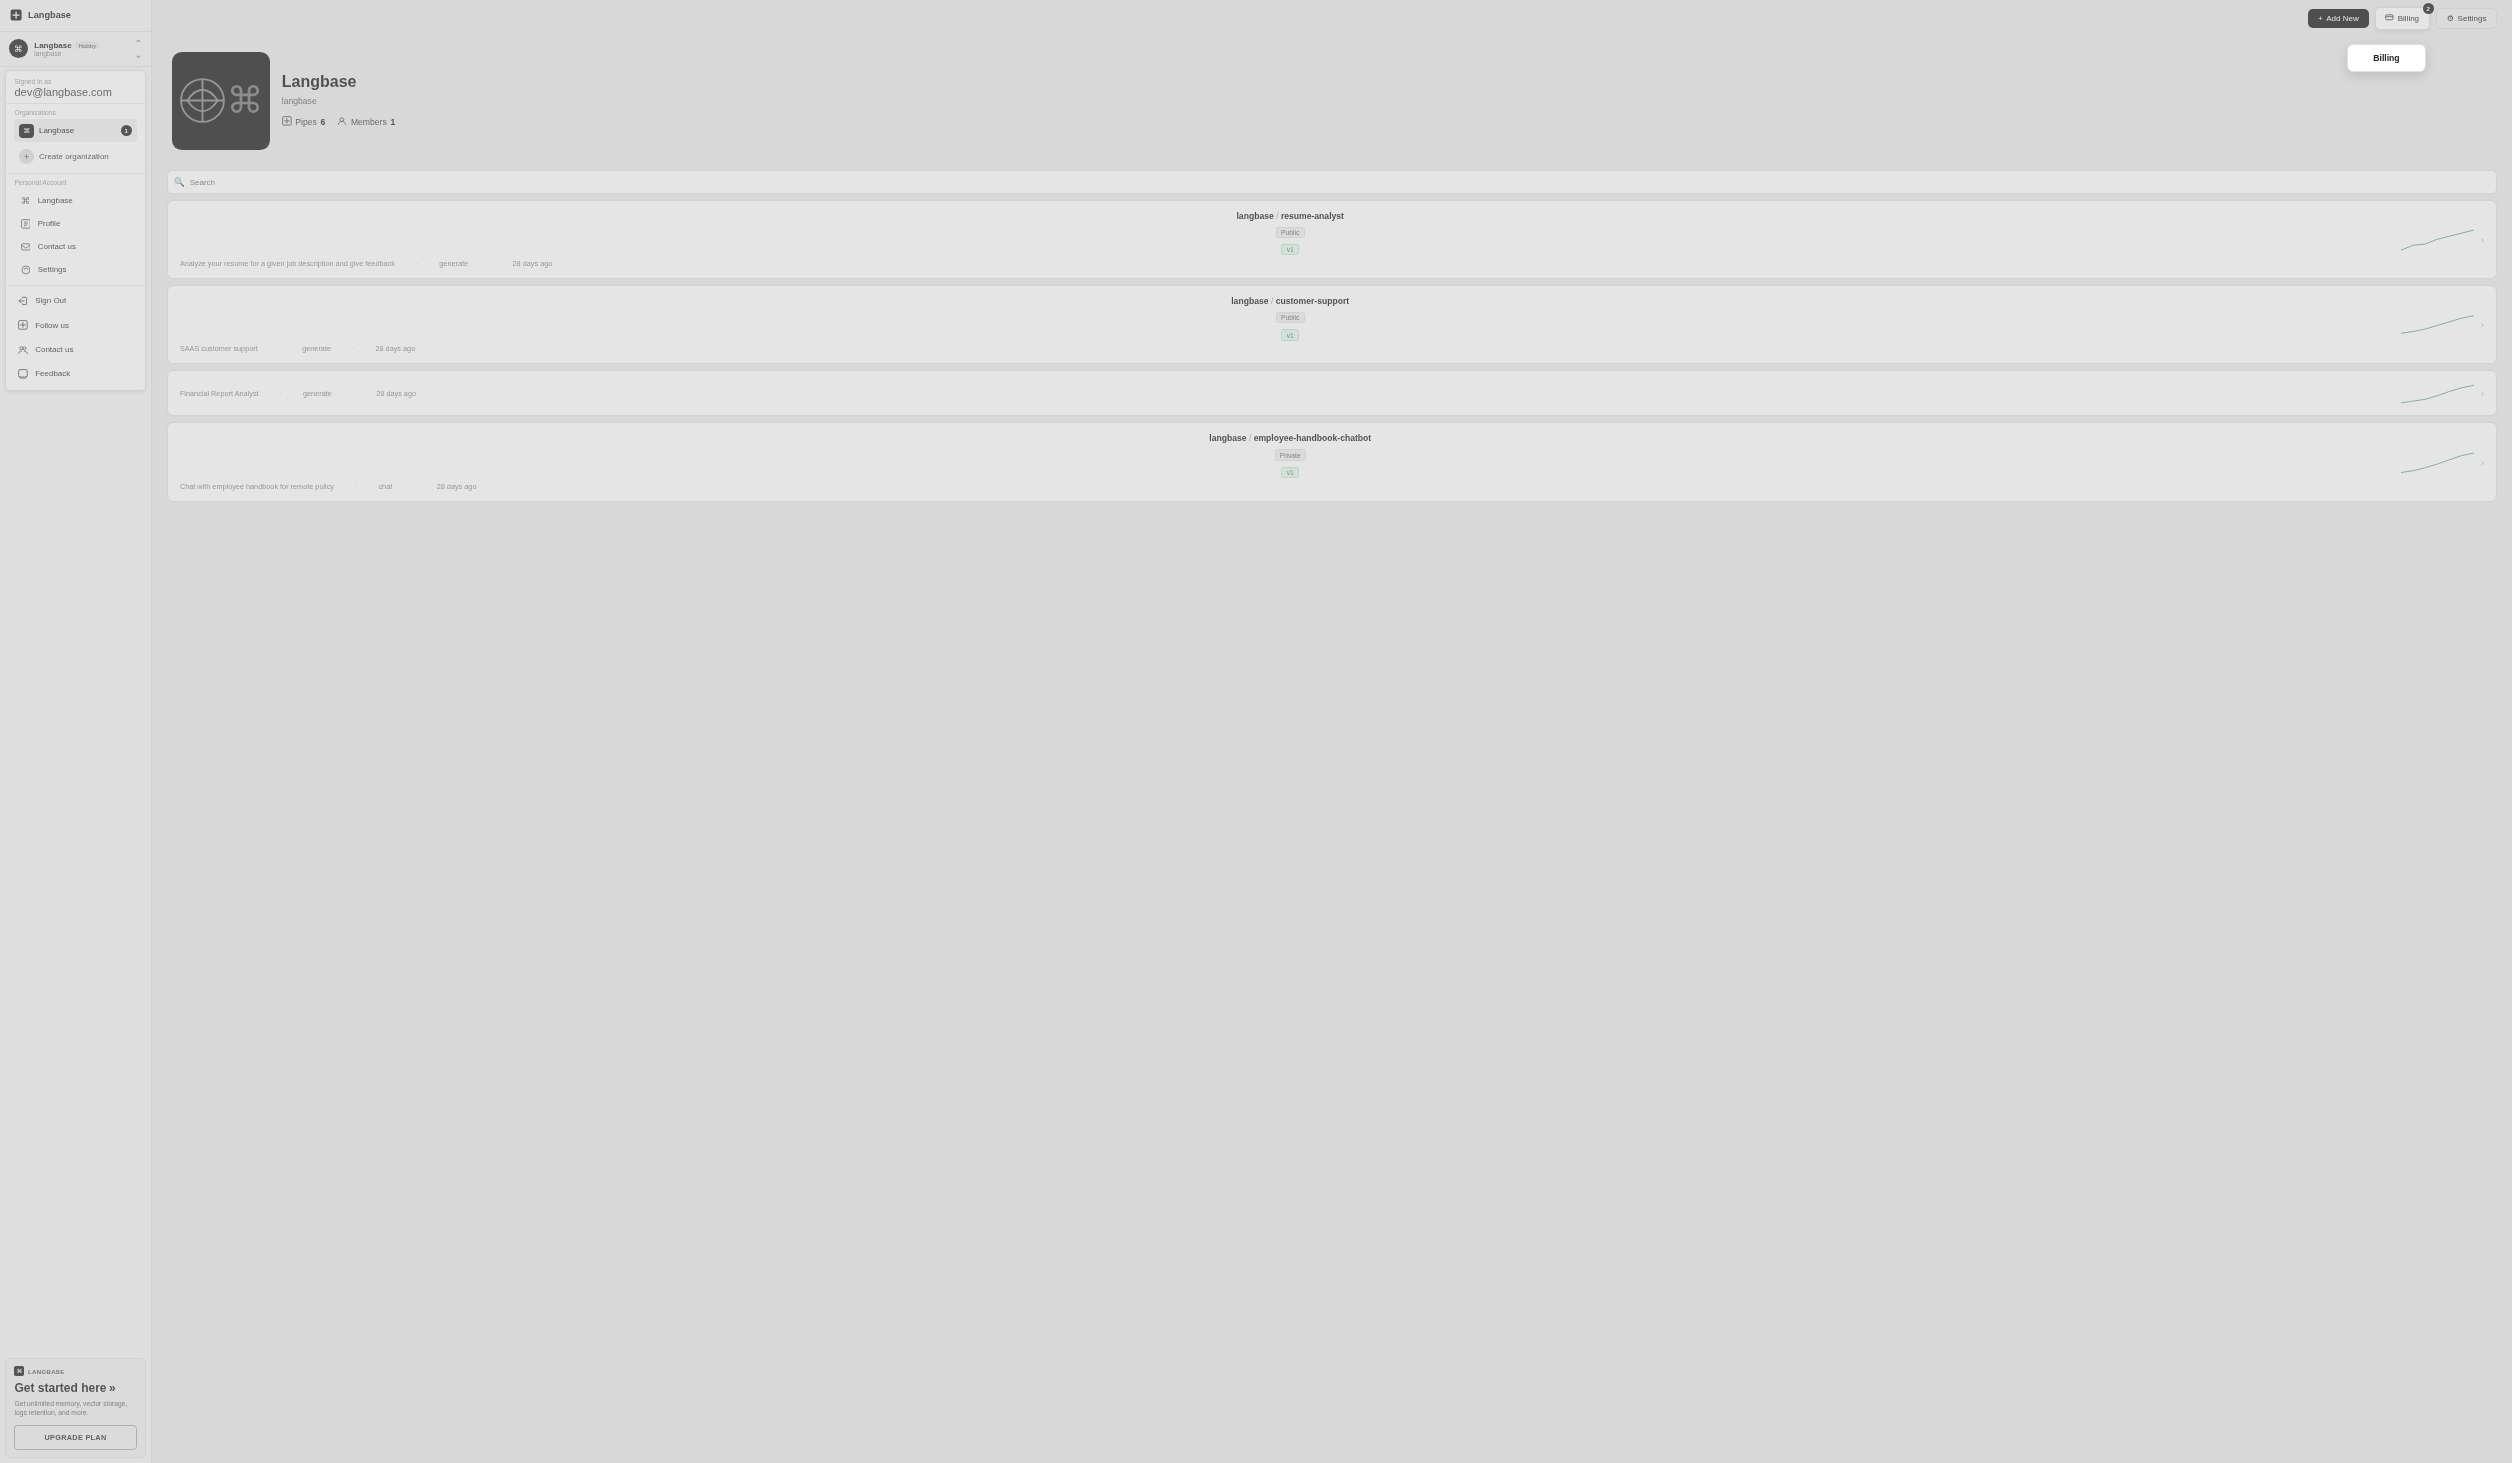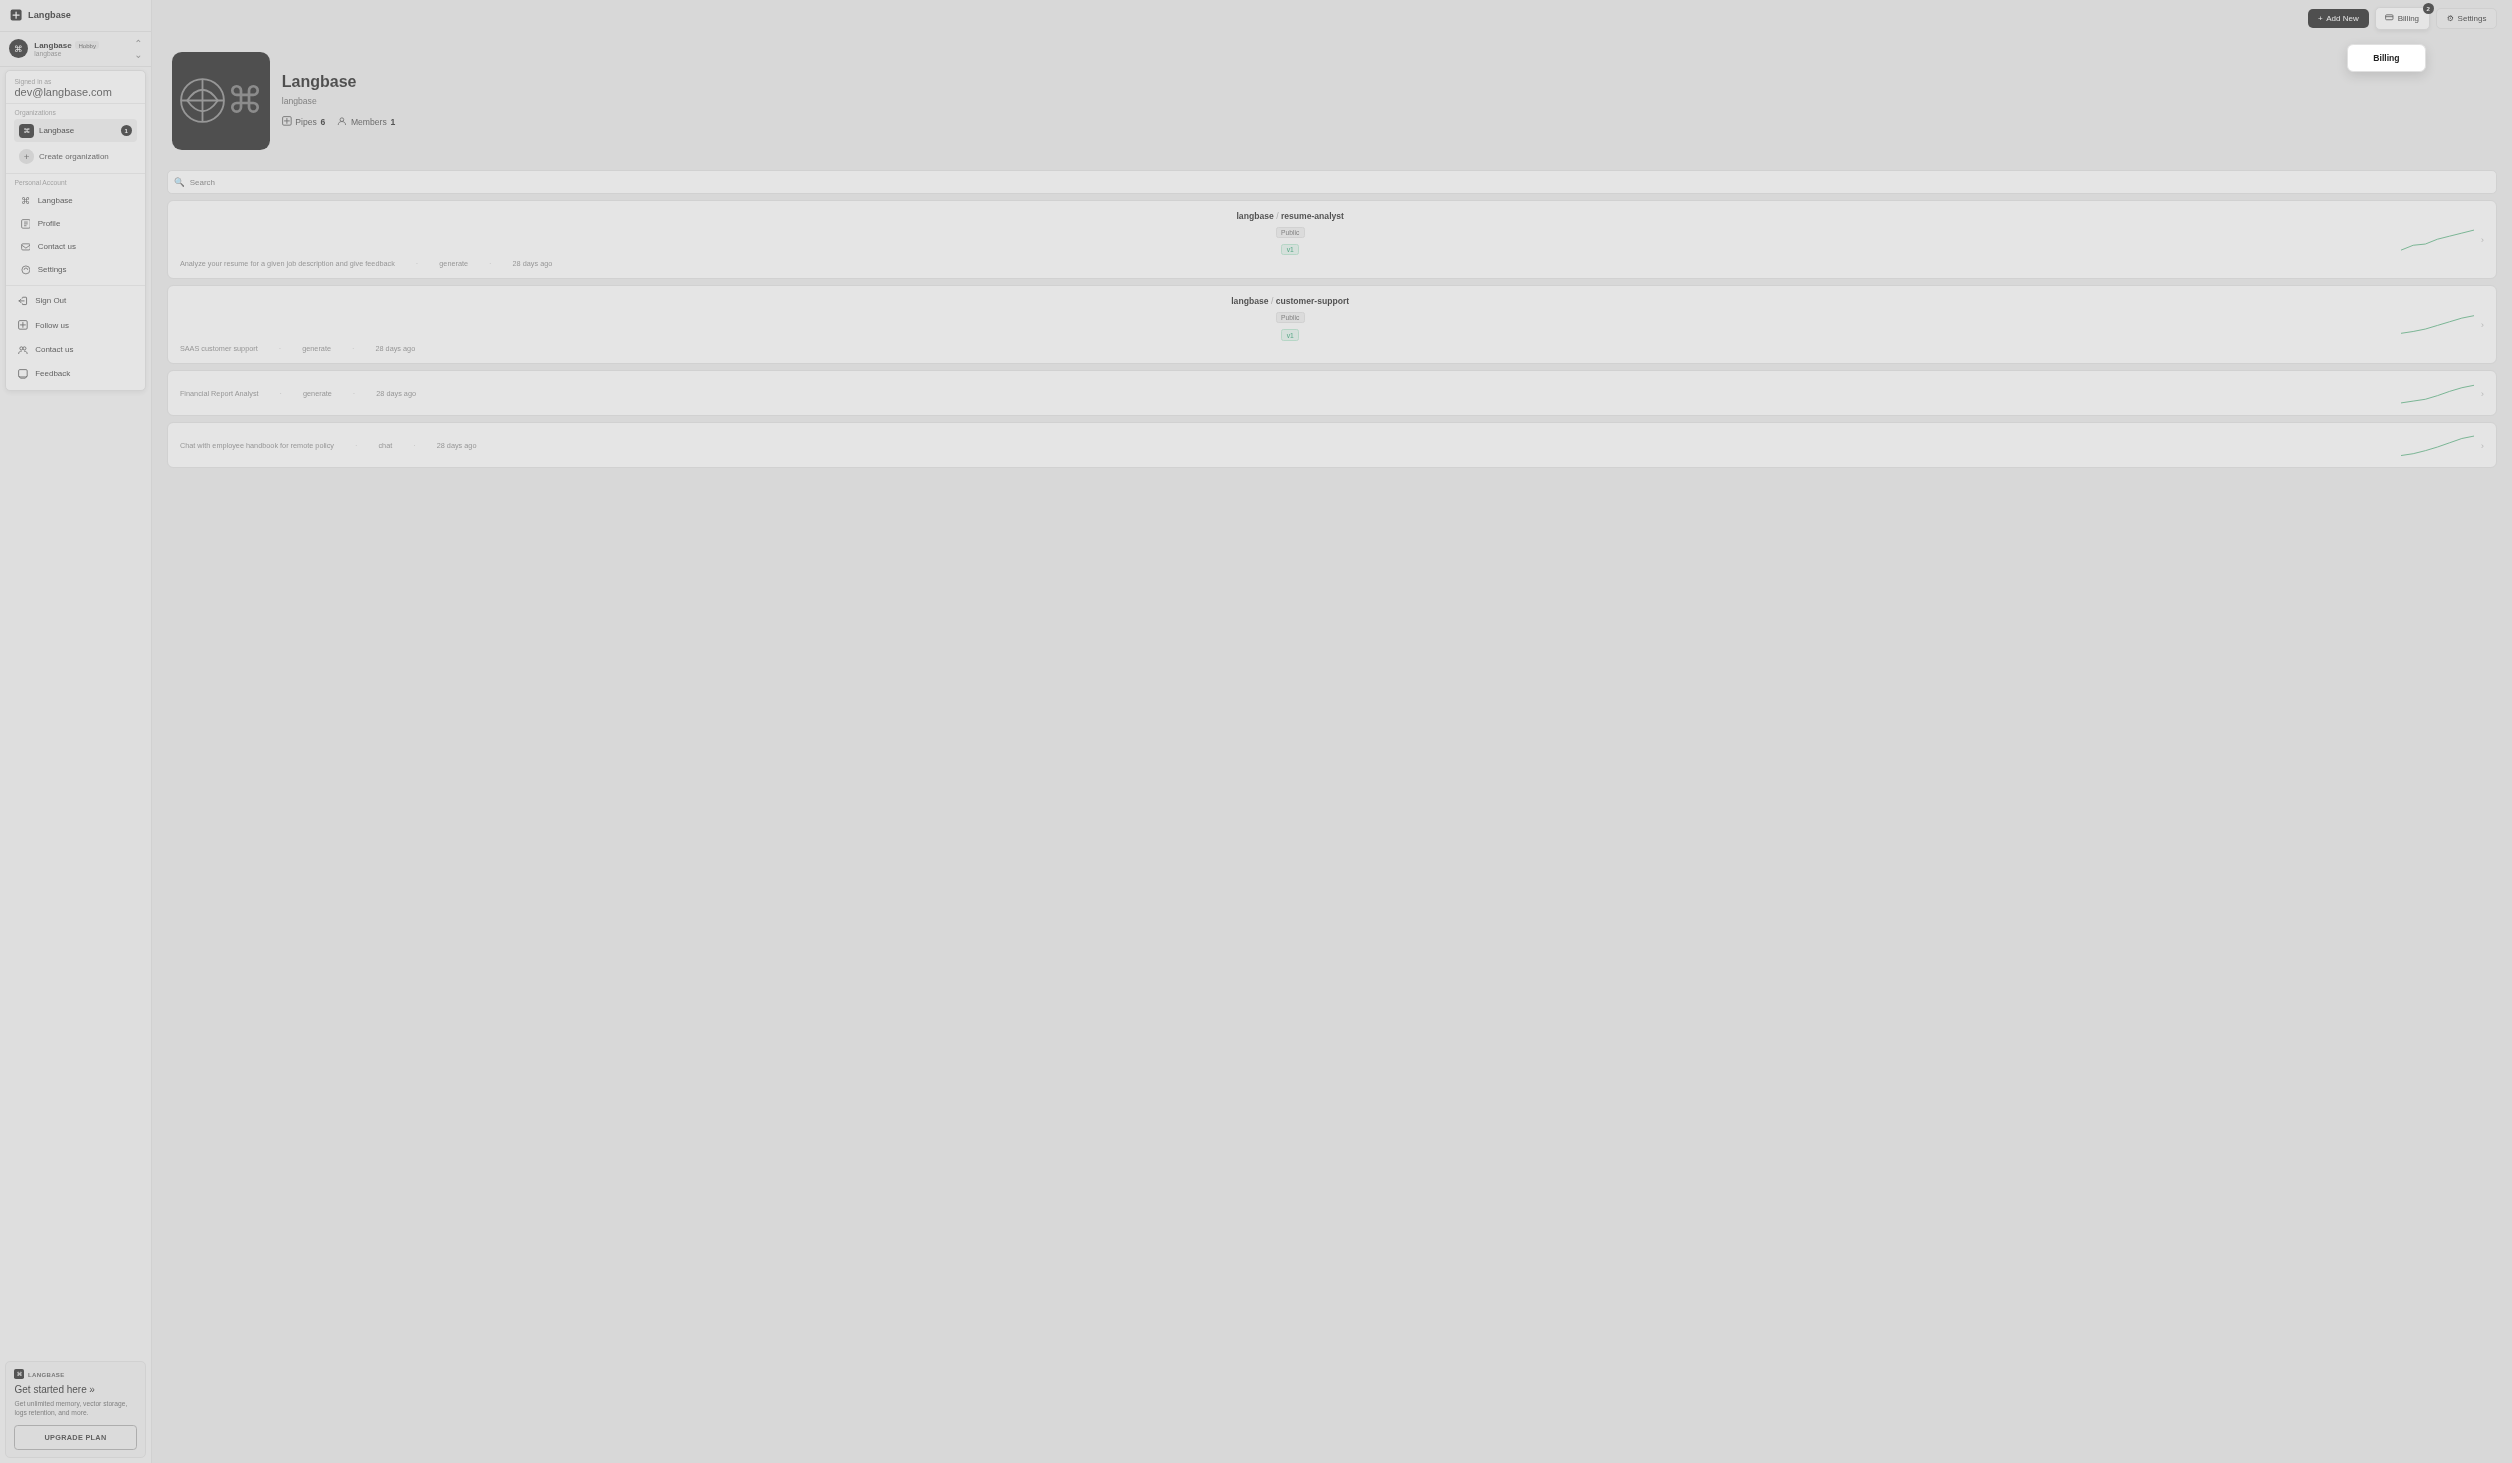--- a/index.html
+++ b/index.html
@@ -315,22 +315,22 @@
     }
 
     .upgrade-logo-text {
       font-size: 6.1px;
       font-weight: 700;
       color: #555;
       letter-spacing: 0.3px;
     }
 
     .upgrade-headline {
-      font-size: 10px;
-      font-weight: 400;
+      font-size: 12px;
+      font-weight: 700;
       color: #222;
       margin-bottom: 3.7px;
       display: flex;
       align-items: flex-start;
       gap: 2.4px;
     }
 
     .upgrade-desc {
       font-size: 6.7px;
       color: #666;
@@ -942,20 +942,29 @@
       <div class="pipe-right">
         <svg class="pipe-chart" viewBox="0 0 120 40">
           <polyline points="0,36 20,33 40,30 60,24 80,17 100,11 120,7" fill="none" stroke="#4caf78" stroke-width="1.5"></polyline>
         </svg>
         <span class="pipe-chevron">›</span>
       </div>
     </div>
 
     <div class="pipe-item">
       <div class="pipe-left">
+        <div class="pipe-title-row">
+          <span class="pipe-name">
+            <span>langbase</span>
+            <span class="slash"> / </span>
+            <span>employee-handbook-chatbot</span>
+          </span>
+          <span class="pipe-visibility">Private</span>
+          <span class="pipe-version">v1</span>
+        </div>
         <div class="pipe-desc">
           <span>Chat with employee handbook for remote policy</span>
           <span class="pipe-desc-sep">·</span>
           <span>chat</span>
           <span class="pipe-desc-sep">·</span>
           <span>28 days ago</span>
         </div>
       </div>
       <div class="pipe-right">
         <svg class="pipe-chart" viewBox="0 0 120 40">

